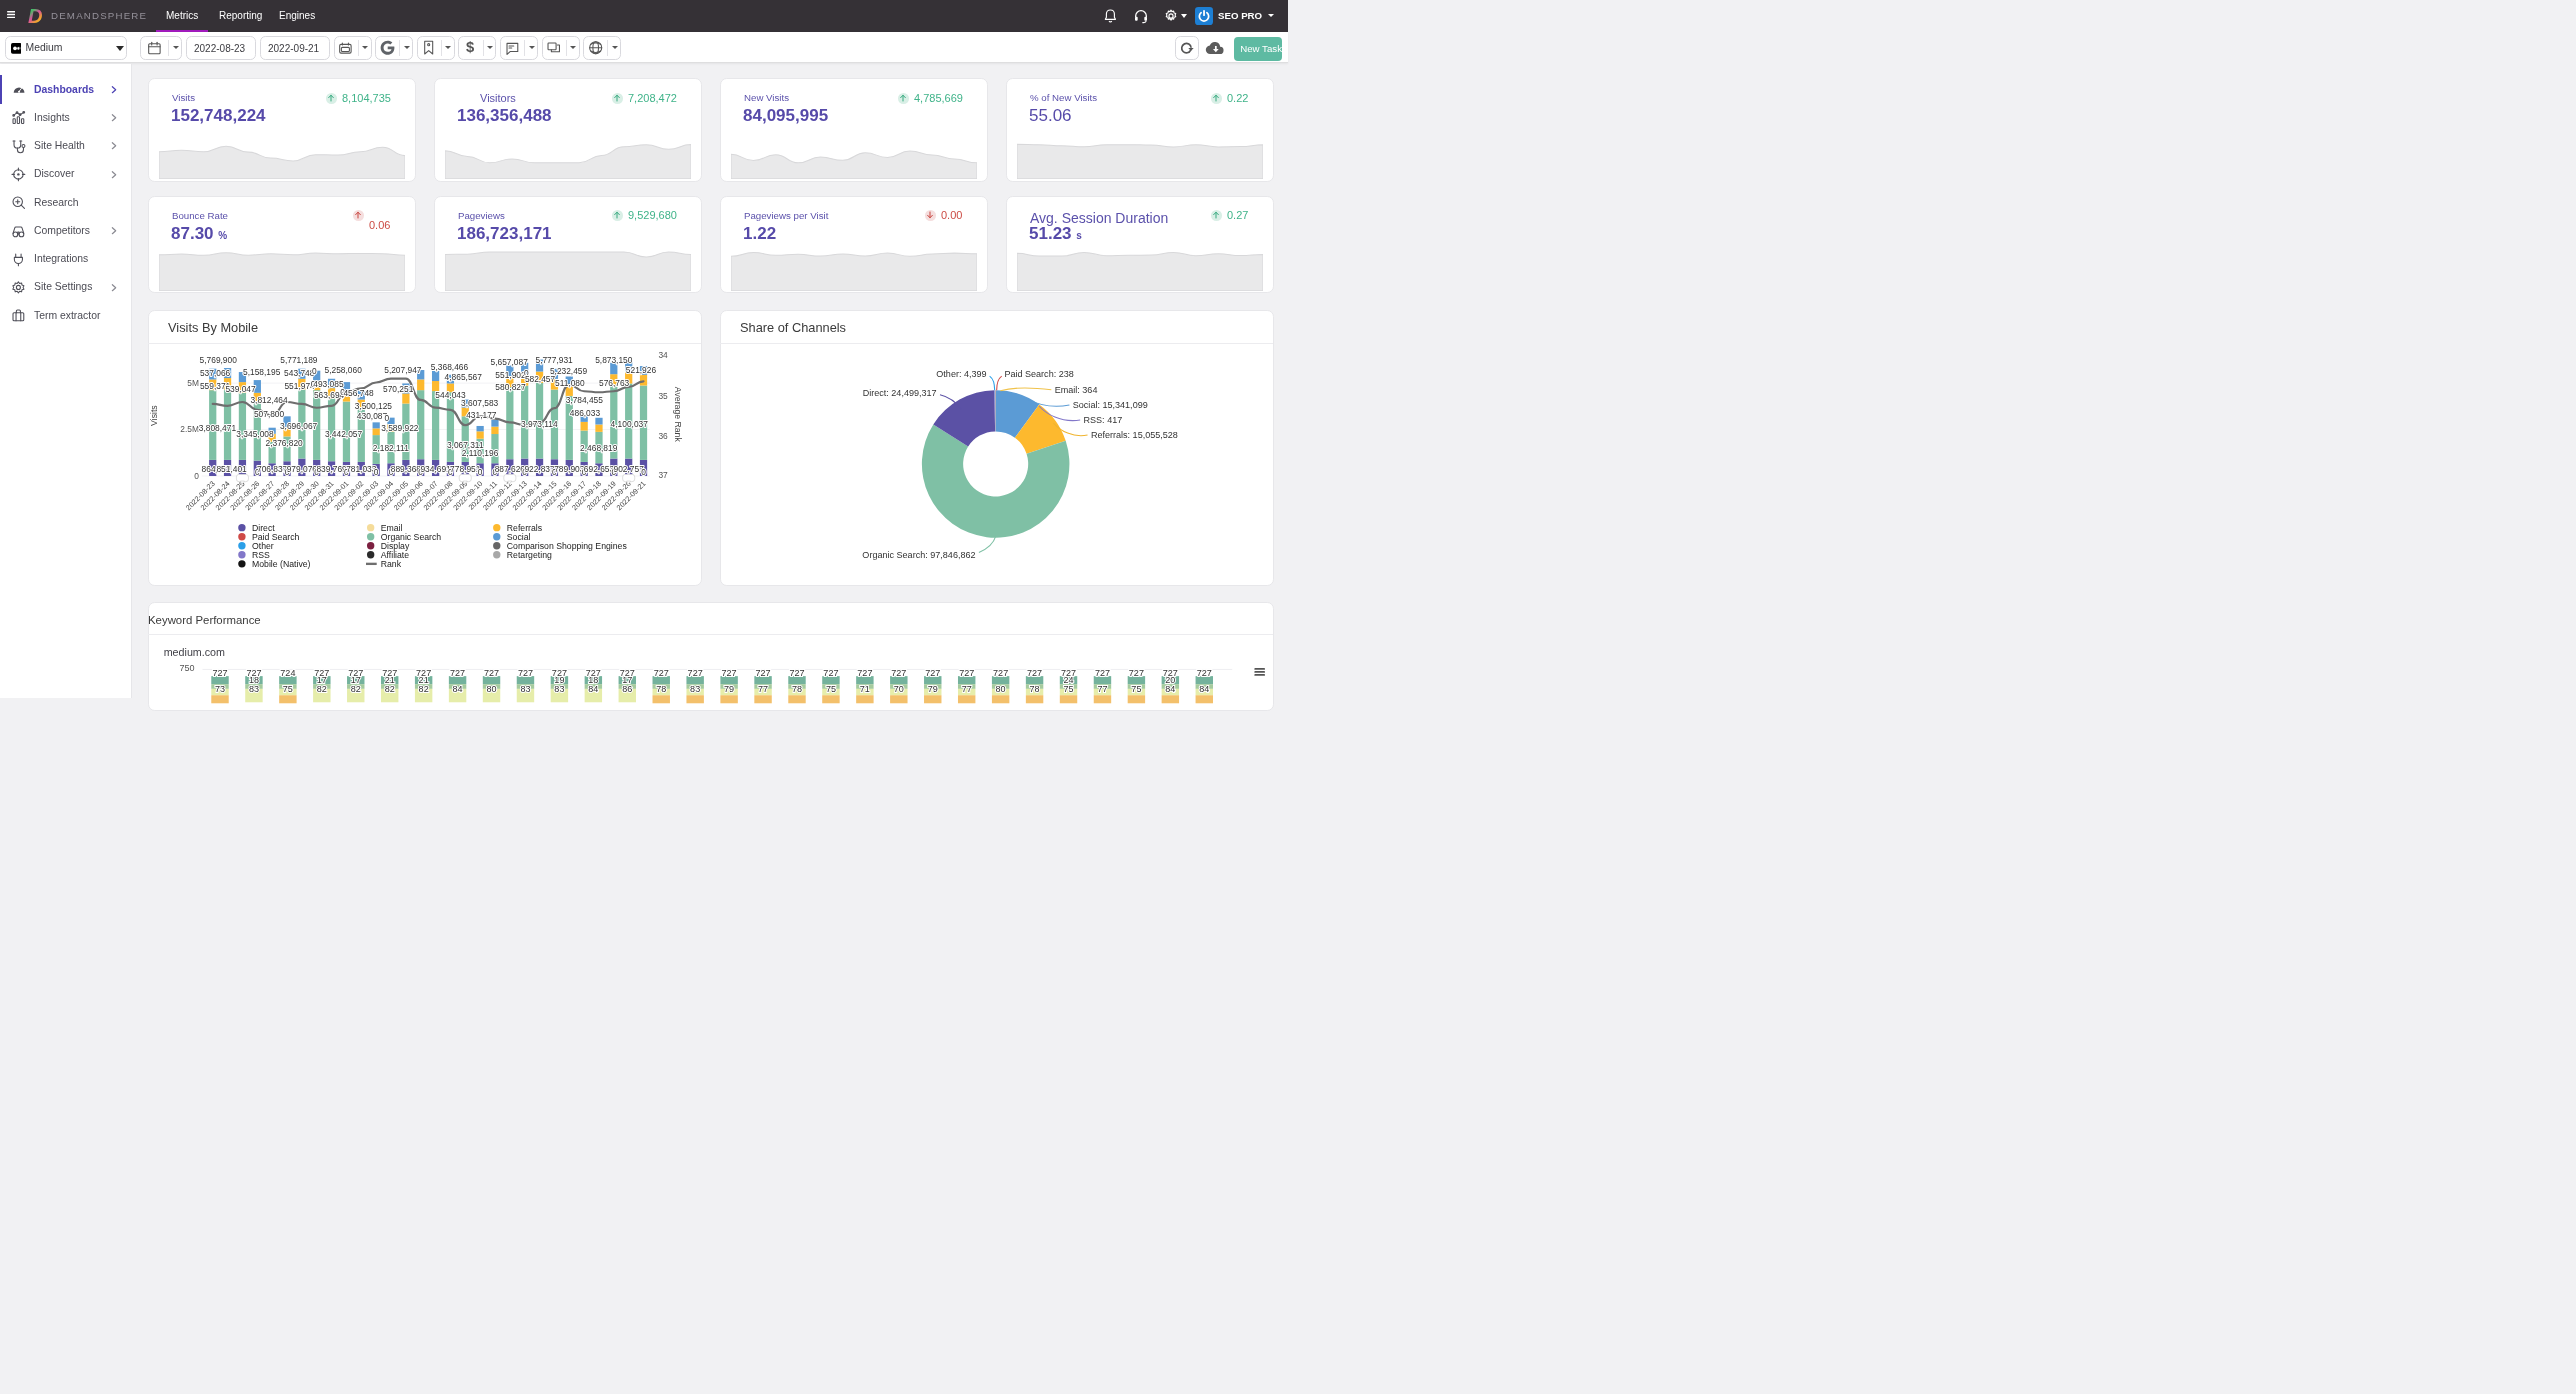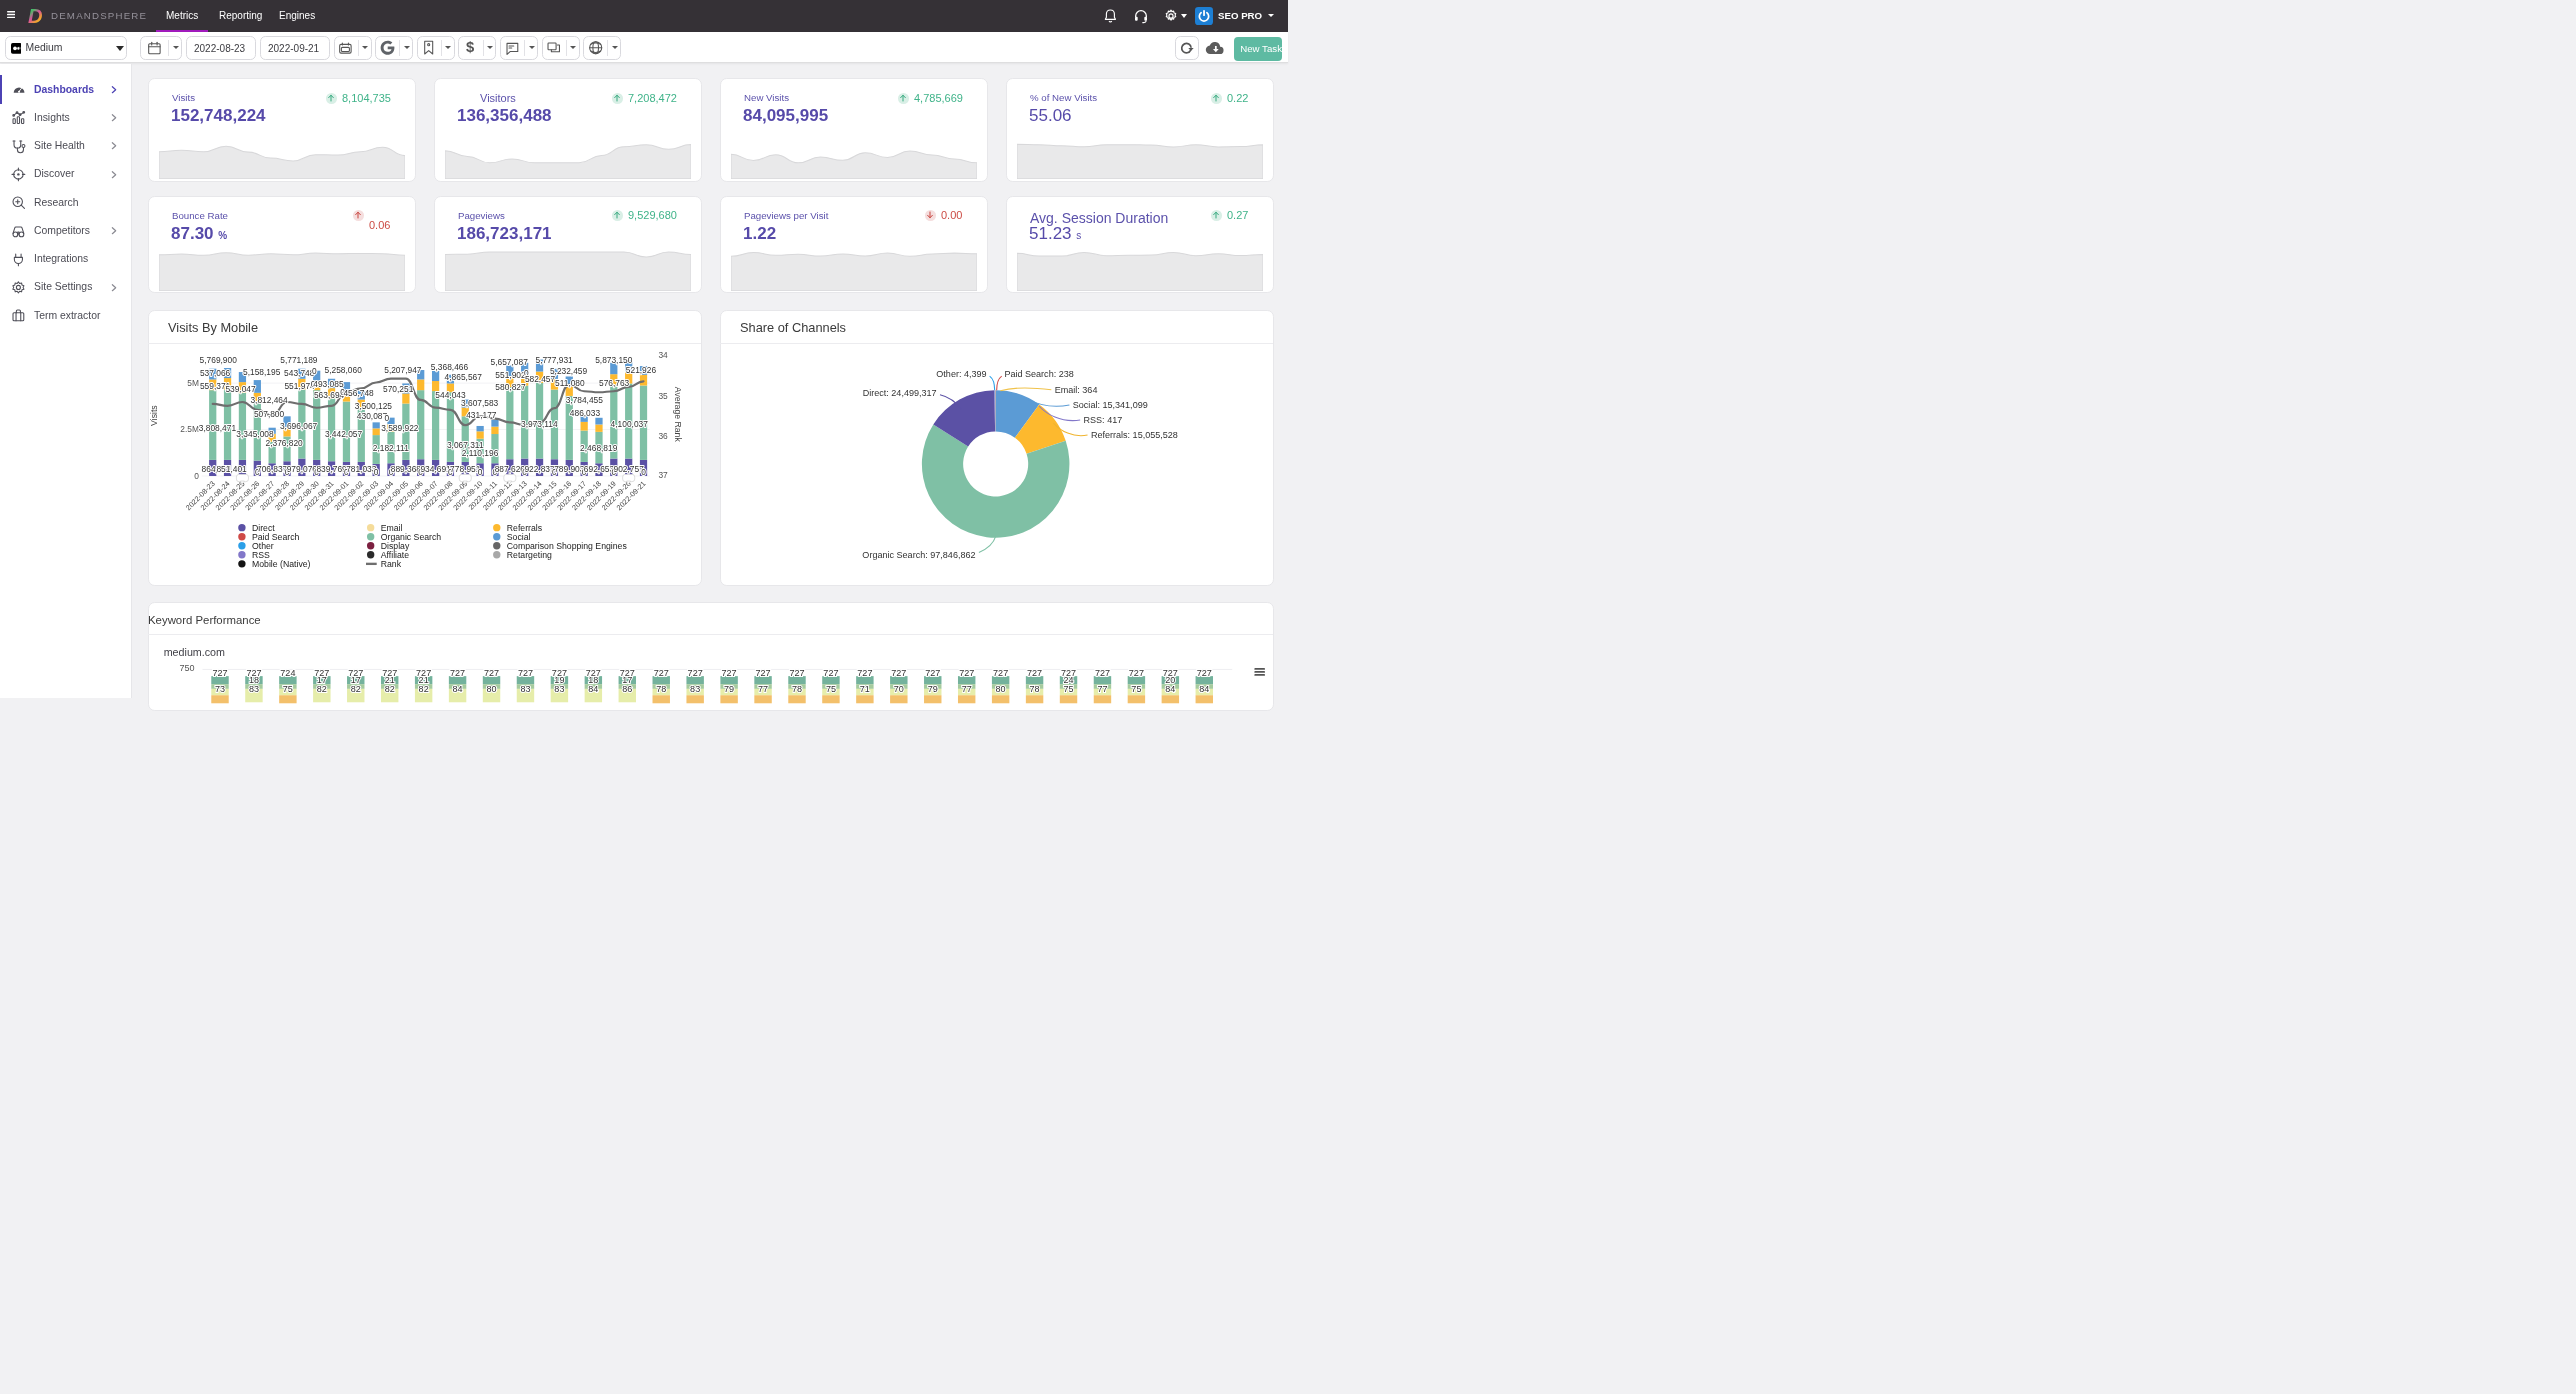--- a/index.html
+++ b/index.html
@@ -294,21 +294,21 @@
 <div class="abs" style="left:941px;top:209px;font-size:11px;color:#cc4b44">0.00</div>
 <div class="abs" style="left:925px;top:210px;width:10.7px;height:10.7px;border-radius:50%;background:#f5dede"></div>
 <svg class="abs" style="left:926px;top:211px;transform:rotate(180deg);" width="8" height="8" viewBox="0 0 12 12">
     <path d="M6 10.5 V2 M2.5 5.5 L6 1.8 L9.5 5.5" fill="none" stroke="#c8443e" stroke-width="1.5" stroke-linecap="round" stroke-linejoin="round"></path>
   </svg>
 <svg style="position:absolute;left:731px;top:251px" width="246" height="40" viewBox="0 0 366 59">
     <path d="M0,7.5 C16.6,7.5 16.6,2.1 33.3,2.1 C49.9,2.1 49.9,6.1 66.5,6.1 C83.2,6.1 83.2,4.6 99.8,4.6 C116.5,4.6 116.5,7.3 133.1,7.3 C149.7,7.3 149.7,4.2 166.4,4.2 C183.0,4.2 183.0,7.2 199.6,7.2 C216.3,7.2 216.3,2.7 232.9,2.7 C249.5,2.7 249.5,7.6 266.2,7.6 C282.8,7.6 282.8,4.2 299.5,4.2 C316.1,4.2 316.1,2.9 332.7,2.9 C349.4,2.9 349.4,3.8 366.0,3.8 L366,59 L0,59 Z" fill="#e9e9ea" stroke="#d8d8da" stroke-width="1.5"></path>
   </svg>
 <div class="card" style="left:1006px;top:196px;width:268px;height:97px"></div>
 <div class="abs" style="left:1030px;top:210px;font-size:14px;color:#5b51ab">Avg. Session Duration</div>
-<div class="abs" style="left:1029px;top:224px;font-size:17px;font-weight:normal;color:#564aa9">51.23 <span style="font-size:10px">s</span></div>
+<div class="abs" style="left:1029px;top:224px;font-size:17px;font-weight:bold;color:#564aa9">51.23 <span style="font-size:10px">s</span></div>
 <div class="abs" style="left:1227px;top:209px;font-size:11px;color:#3fb389">0.27</div>
 <div class="abs" style="left:1211px;top:210px;width:10.7px;height:10.7px;border-radius:50%;background:#d9efe6"></div>
 <svg class="abs" style="left:1212px;top:211px;" width="8" height="8" viewBox="0 0 12 12">
     <path d="M6 10.5 V2 M2.5 5.5 L6 1.8 L9.5 5.5" fill="none" stroke="#36a97f" stroke-width="1.5" stroke-linecap="round" stroke-linejoin="round"></path>
   </svg>
 <svg style="position:absolute;left:1017px;top:251px" width="246" height="40" viewBox="0 0 366 59">
     <path d="M0,3.1 C16.6,3.1 16.6,7.3 33.3,7.3 C49.9,7.3 49.9,7.3 66.5,7.3 C83.2,7.3 83.2,1.9 99.8,1.9 C116.5,1.9 116.5,6.8 133.1,6.8 C149.7,6.8 149.7,6.0 166.4,6.0 C183.0,6.0 183.0,5.8 199.6,5.8 C216.3,5.8 216.3,1.8 232.9,1.8 C249.5,1.8 249.5,6.7 266.2,6.7 C282.8,6.7 282.8,4.0 299.5,4.0 C316.1,4.0 316.1,6.5 332.7,6.5 C349.4,6.5 349.4,4.9 366.0,4.9 L366,59 L0,59 Z" fill="#e9e9ea" stroke="#d8d8da" stroke-width="1.5"></path>
   </svg>
 <div class="card" style="left:148px;top:310px;width:554px;height:276px"></div>
 <div class="abs" style="left:168px;top:320px;font-size:12.8px;color:#3a3a3a">Visits By Mobile</div>

